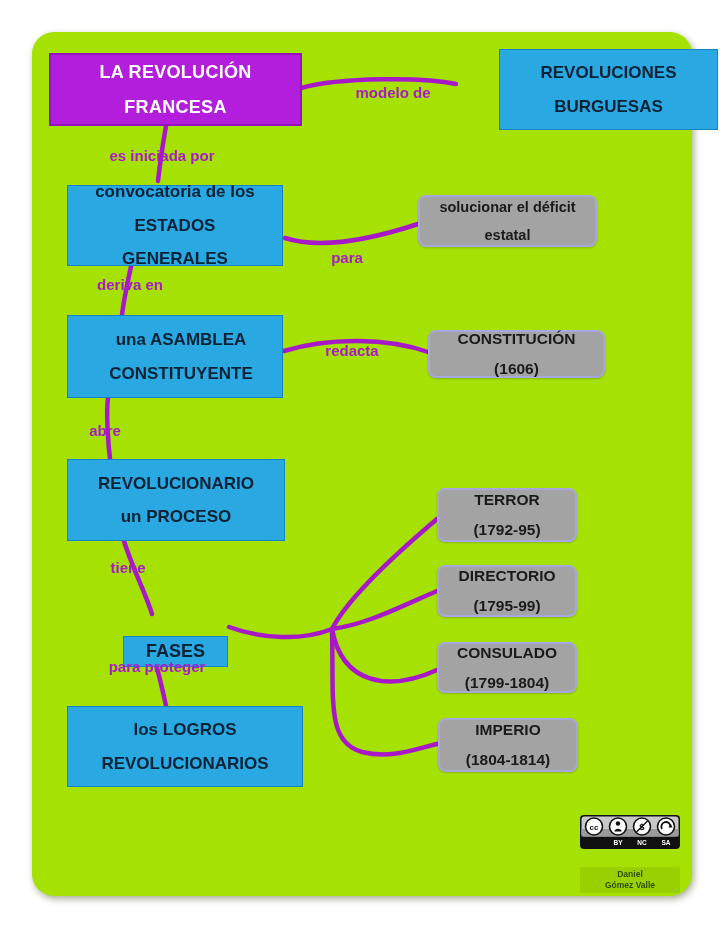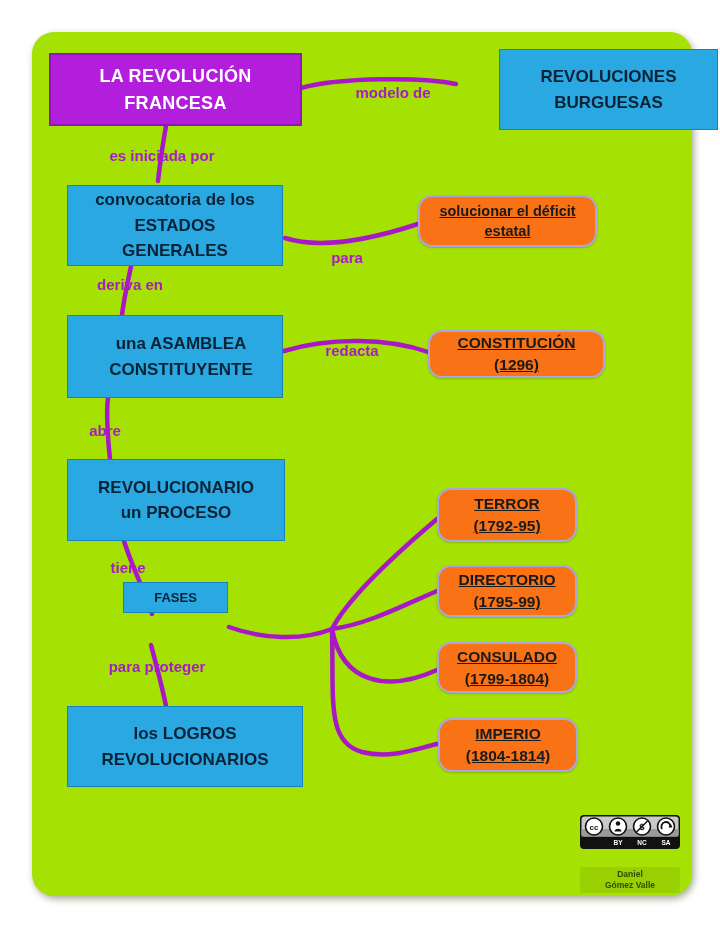--- a/index.html
+++ b/index.html
@@ -37,68 +37,68 @@
   }
 
   .node {
     position: absolute;
     display: flex;
     flex-direction: column;
     align-items: center;
     justify-content: center;
     text-align: center;
     font-weight: bold;
+    gap: 8px;
   }
 
   .node-purple {
     background: #b21edc;
     border: 2px solid #9114bf;
     color: #ffffff;
     font-size: 18px;
     line-height: 1.45;
     letter-spacing: 0.3px;
   }
 
   .node-blue {
     background: #29a8e2;
     border: 1px solid #1583c2;
     color: #0a2236;
     font-size: 17px;
     line-height: 1.5;
   }
 
   .node-white {
-    background: #f97316;
+    background: #a3a3a3;
     border: 2.5px solid #a7a7dd;
-    border-radius: 14px;
+    border-radius: 8px;
     color: #1a1a1a;
     font-size: 15.5px;
     line-height: 1.4;
     box-shadow: 0 1px 2px rgba(0,0,0,0.18);
-    text-decoration: underline;
   }
 
   .edge-label {
     position: absolute;
     transform: translateX(-50%);
     color: #a81cc8;
     font-weight: bold;
     font-size: 15px;
     white-space: nowrap;
   }
 
   
   #n-title        { left: 49px;  top: 53px;  width: 253px; height: 73px; }
   #n-burguesas    { left: 455px; top: 49px;  width: 219px; height: 81px; margin-left: 44px; }
   #n-estados      { left: 67px;  top: 185px; width: 216px; height: 81px; }
   #n-deficit      { left: 418px; top: 195px; width: 179px; height: 52px; font-size: 14.5px; }
   #n-asamblea     { left: 67px;  top: 315px; width: 216px; height: 83px; padding-left: 12px; }
   #n-constitucion { left: 428px; top: 330px; width: 177px; height: 48px; }
   #n-proceso      { left: 67px;  top: 459px; width: 218px; height: 82px; }
-  #n-fases        { left: 123px; top: 582px; width: 105px; height: 31px; font-size: 13px; }
+  #n-fases        { left: 123px; top: 636px; width: 105px; height: 31px; font-size: 18px; }
   #n-logros       { left: 67px;  top: 706px; width: 236px; height: 81px; }
   #n-terror       { left: 437px; top: 488px; width: 140px; height: 54px; }
   #n-directorio   { left: 437px; top: 565px; width: 140px; height: 52px; }
   #n-consulado    { left: 437px; top: 642px; width: 140px; height: 51px; }
   #n-imperio      { left: 438px; top: 718px; width: 140px; height: 54px; }
 
   
   #l-modelo   { left: 393px; top: 84px; }
   #l-iniciada { left: 162px; top: 147px; }
   #l-para     { left: 347px; top: 249px; }
@@ -171,21 +171,21 @@
         <span>estatal</span>
       </div>
 
       <div class="node node-blue" id="n-asamblea">
         <span>una ASAMBLEA</span>
         <span>CONSTITUYENTE</span>
       </div>
 
       <div class="node node-white" id="n-constitucion">
         <span>CONSTITUCIÓN</span>
-        <span>(1296)</span>
+        <span>(1606)</span>
       </div>
 
       <div class="node node-blue" id="n-proceso">
         <span>REVOLUCIONARIO</span>
         <span>un PROCESO</span>
       </div>
 
       <div class="node node-blue" id="n-fases">
         <span>FASES</span>
       </div>

